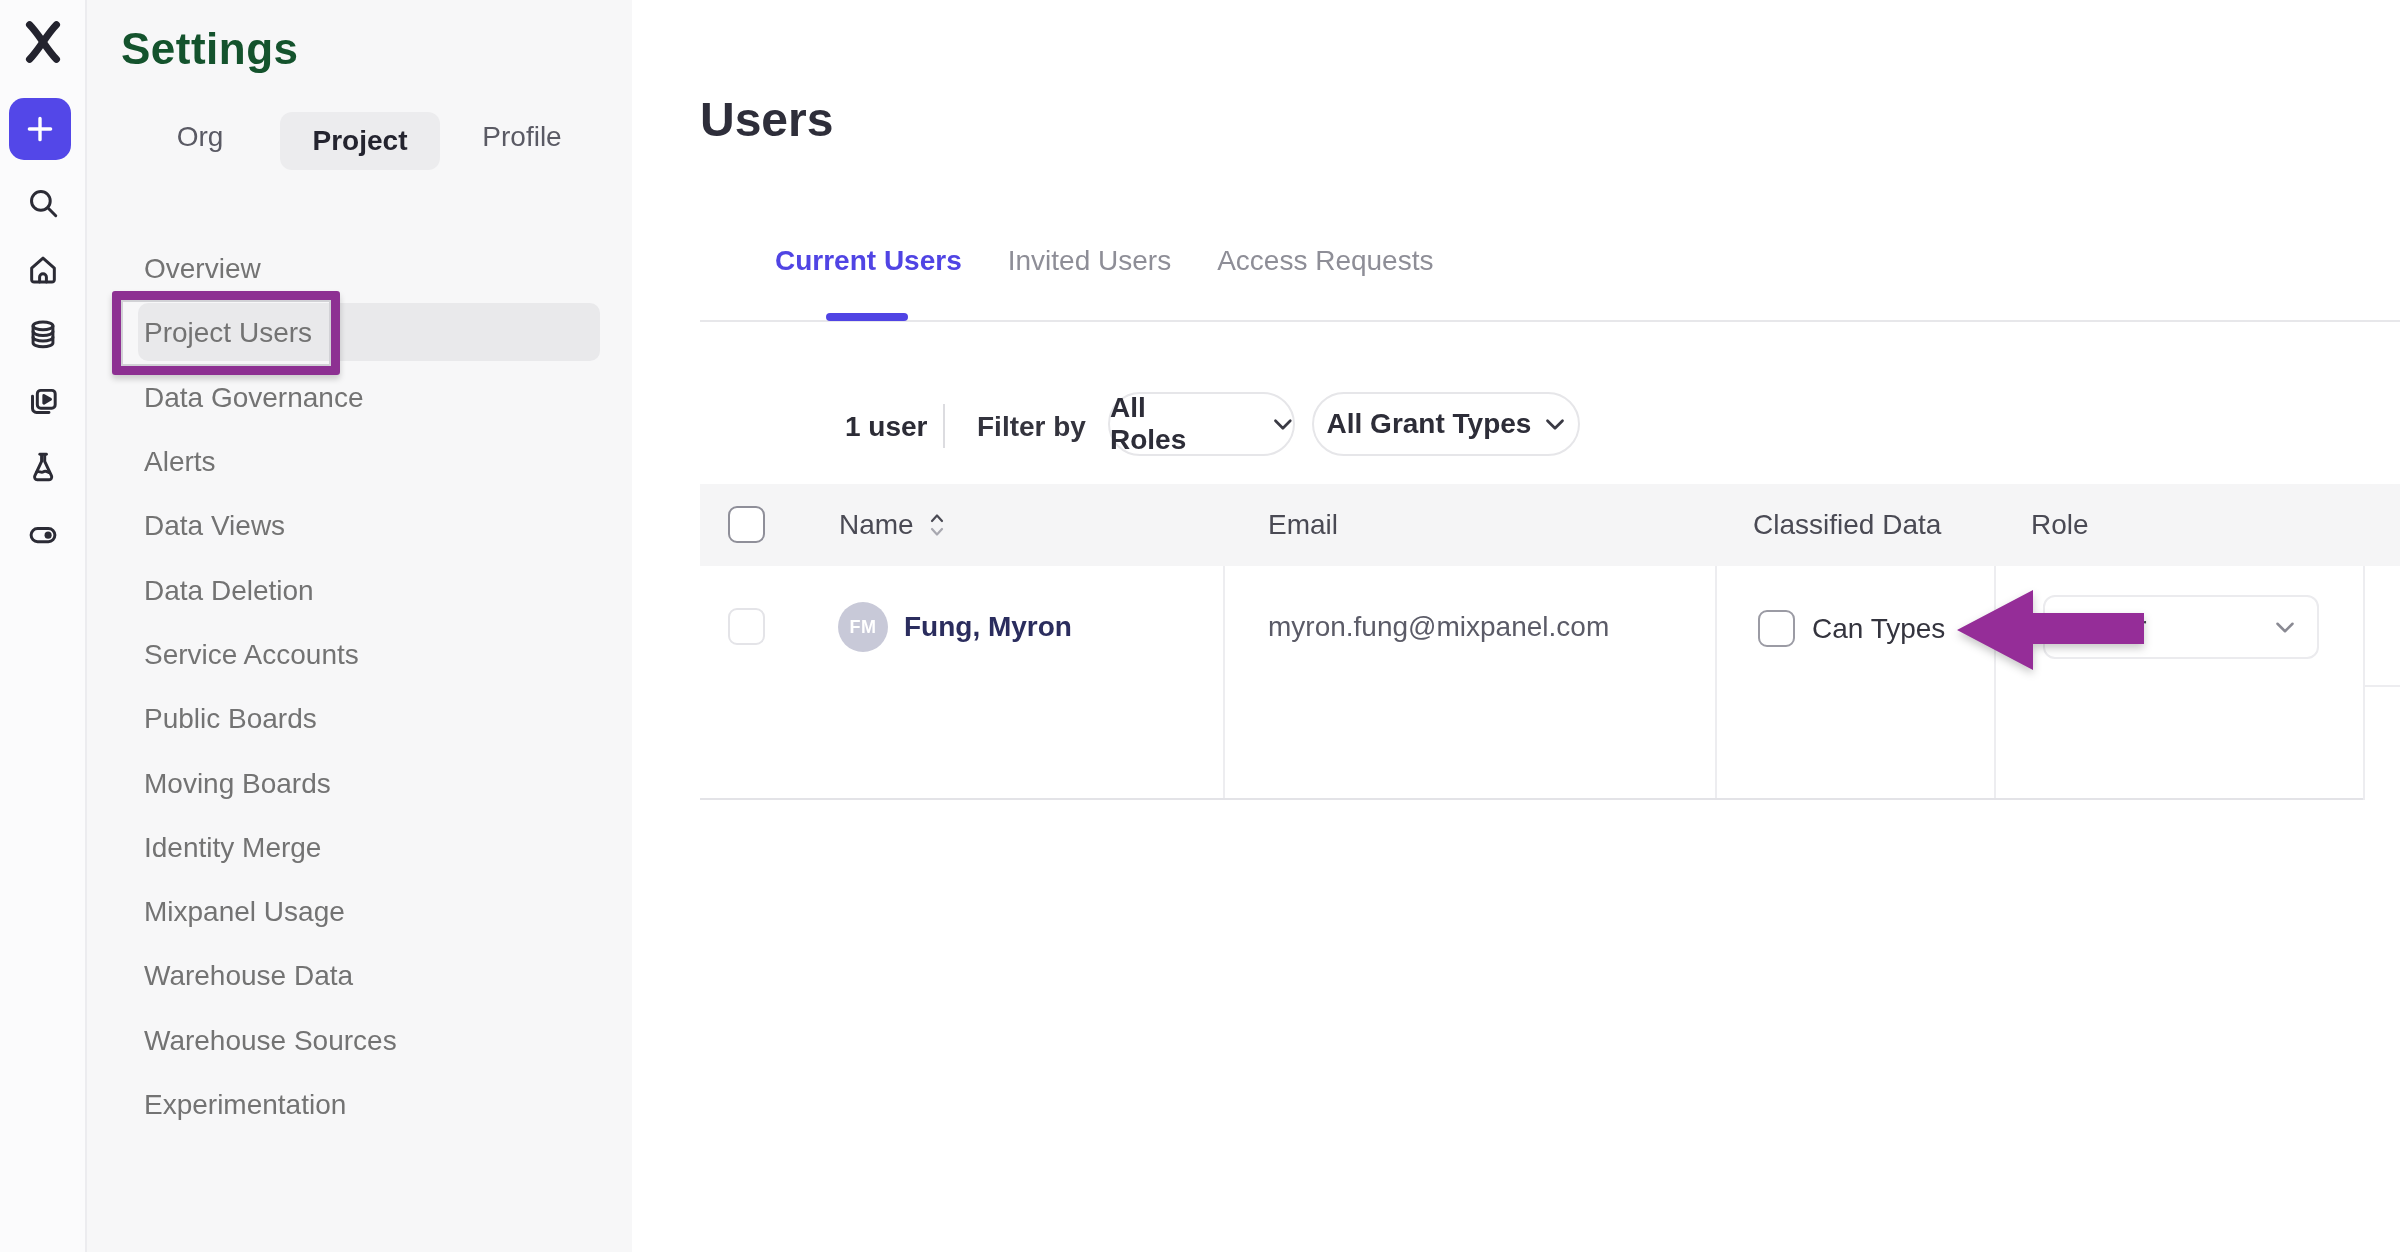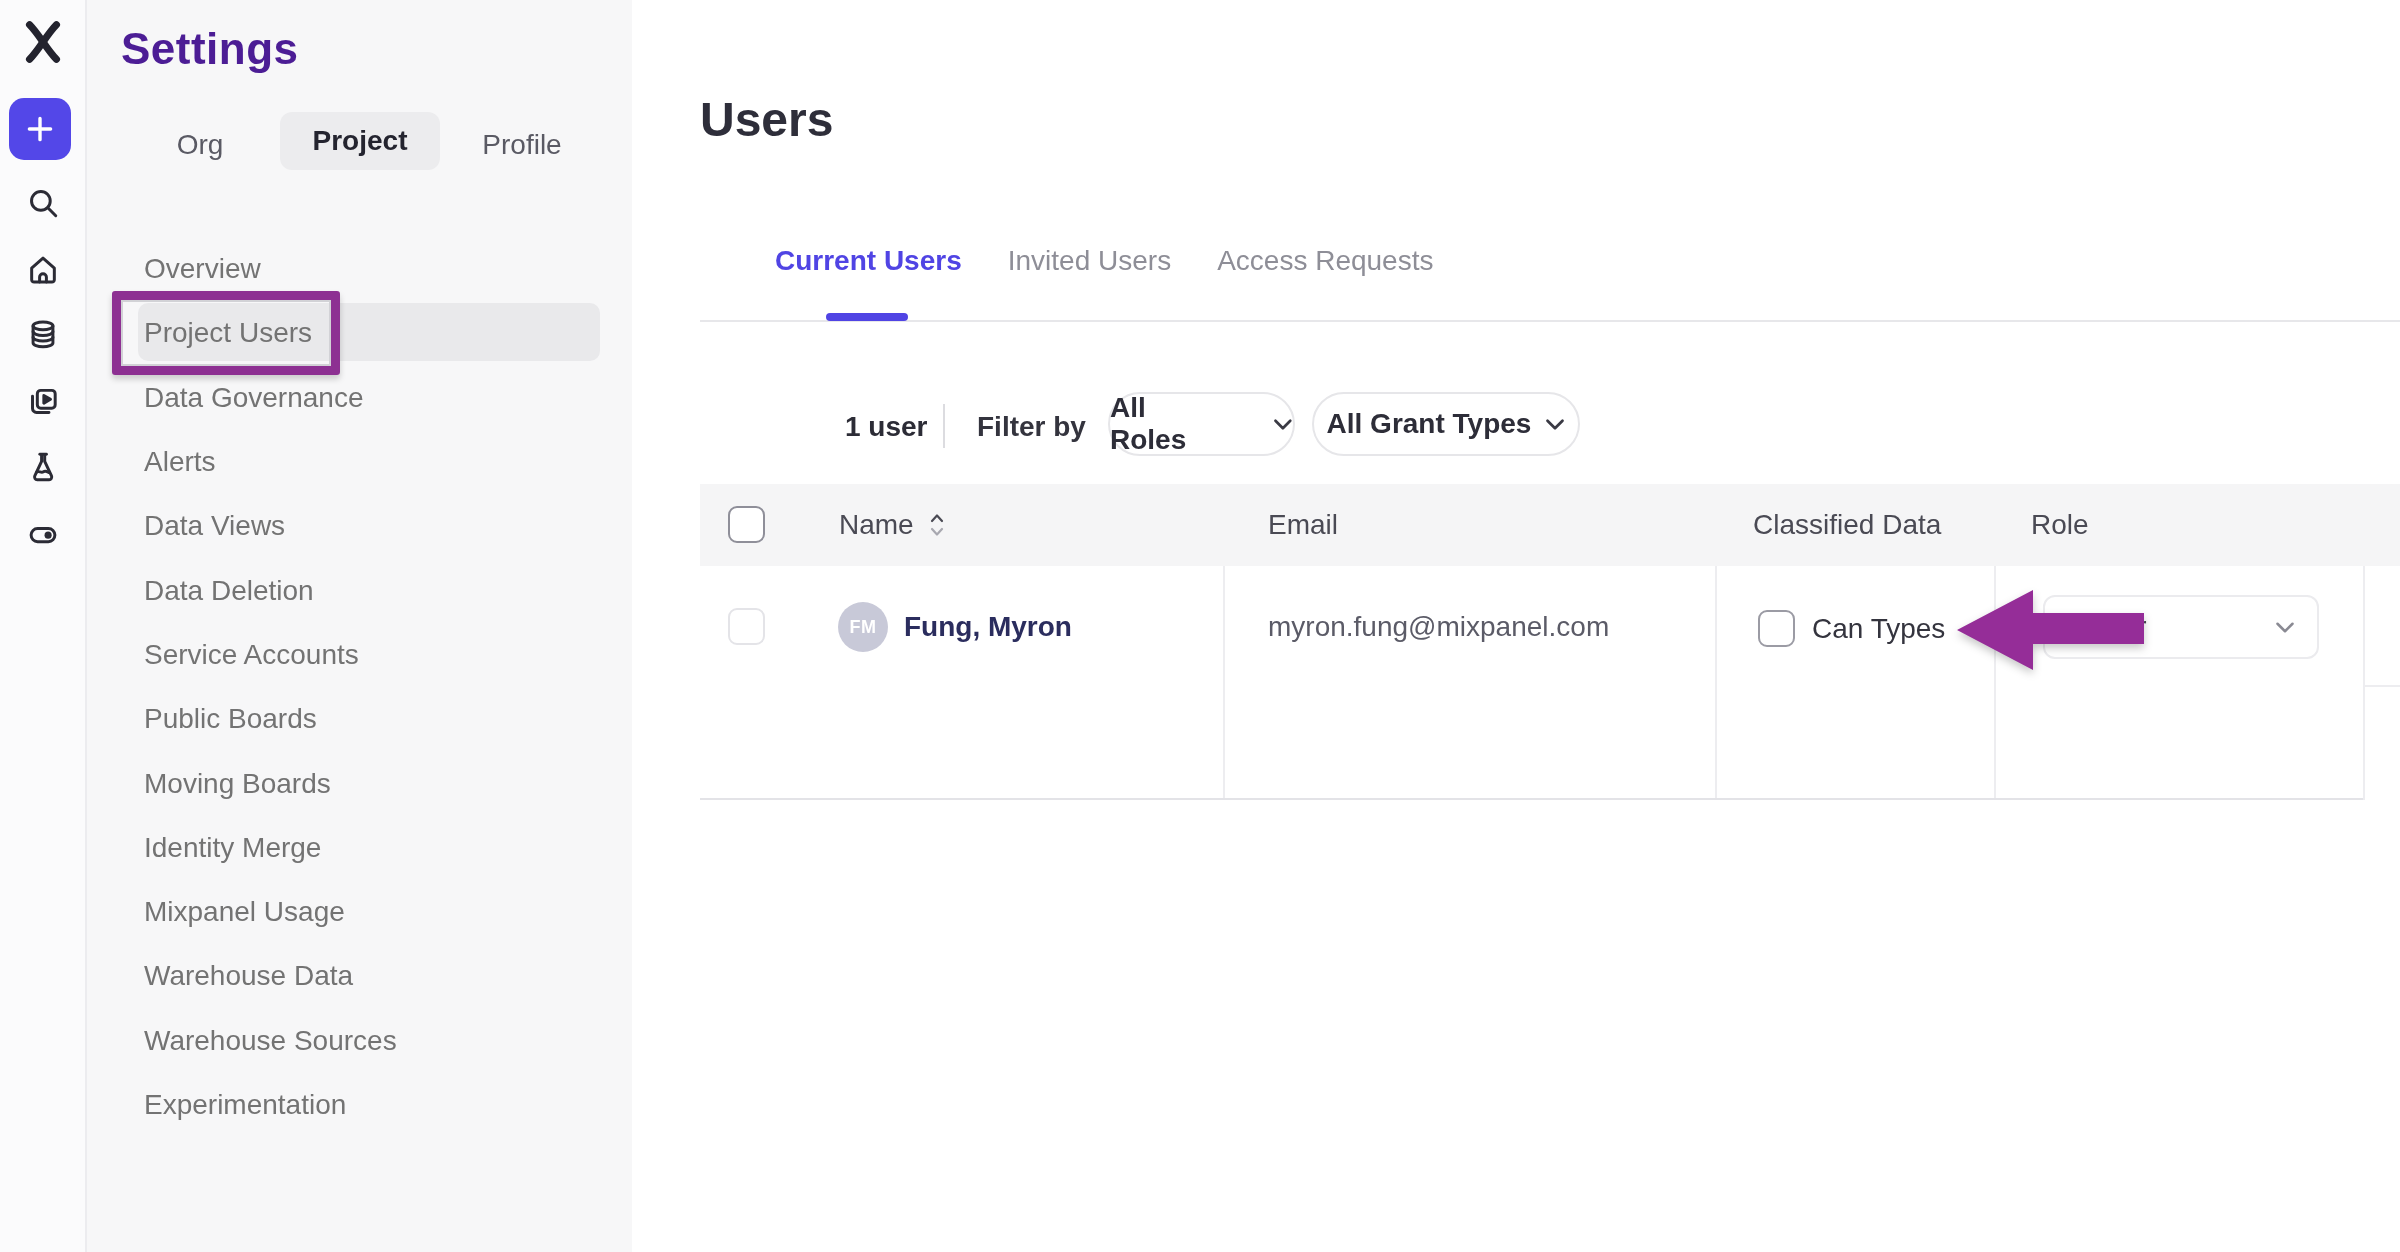--- a/index.html
+++ b/index.html
@@ -8,22 +8,22 @@
     background:#ffffff;font-family:"Liberation Sans",sans-serif;
     -webkit-font-smoothing:antialiased;color:#2c2c36;
   }
   
   .rail{position:absolute;left:0;top:0;width:87px;height:1252px;background:#fbfbfc;border-right:2px solid #ececef;box-sizing:border-box;}
   .rail .ic{position:absolute;left:50%;transform:translateX(-50%);display:flex;align-items:center;justify-content:center;}
   .rail svg{display:block;}
   .plus-btn{position:absolute;left:9px;top:98px;width:62px;height:62px;border-radius:15px;background:#5347e8;display:flex;align-items:center;justify-content:center;}
   
   .sidebar{position:absolute;left:87px;top:0;width:545px;height:1252px;background:#f7f7f8;box-sizing:border-box;}
-  .sb-title{position:absolute;left:34px;top:24px;font-size:44px;font-weight:700;color:#4c1d95;letter-spacing:.5px;}
-  .sb-tab{position:absolute;top:116px;height:58px;line-height:58px;text-align:center;font-size:28px;color:#5a5a64;}
+  .sb-title{position:absolute;left:34px;top:24px;font-size:44px;font-weight:700;color:#14532d;letter-spacing:.5px;}
+  .sb-tab{position:absolute;top:108px;height:58px;line-height:58px;text-align:center;font-size:28px;color:#5a5a64;}
   .sb-tab.org{left:73px;width:80px;}
   .sb-tab.profile{left:390px;width:90px;}
   .sb-tab-pill{position:absolute;left:193px;top:112px;width:160px;height:58px;border-radius:12px;background:#ececee;line-height:58px;text-align:center;font-size:28px;font-weight:700;color:#24242f;}
   .sb-nav{position:absolute;left:0;top:237px;right:0;}
   .sb-item{height:64.3px;display:flex;align-items:center;padding-left:57px;font-size:28px;color:#737373;position:relative;z-index:1;}
   .sb-active-pill{position:absolute;left:51px;top:303px;width:462px;height:58px;border-radius:10px;background:#e9e9eb;z-index:0;}
   .annotation-box{position:absolute;left:25px;top:291px;width:228px;height:84px;box-sizing:border-box;border:9px solid #8d3092;border-radius:3px;box-shadow:inset 0 0 0 2px #d2d2d6,0 4px 6px rgba(0,0,0,.18);z-index:3;pointer-events:none;}
   
   .main{position:absolute;left:632px;top:0;right:0;height:1252px;background:#fff;}
   .page-title{position:absolute;left:68px;top:92px;font-size:48px;font-weight:700;color:#2e2e3a;}

